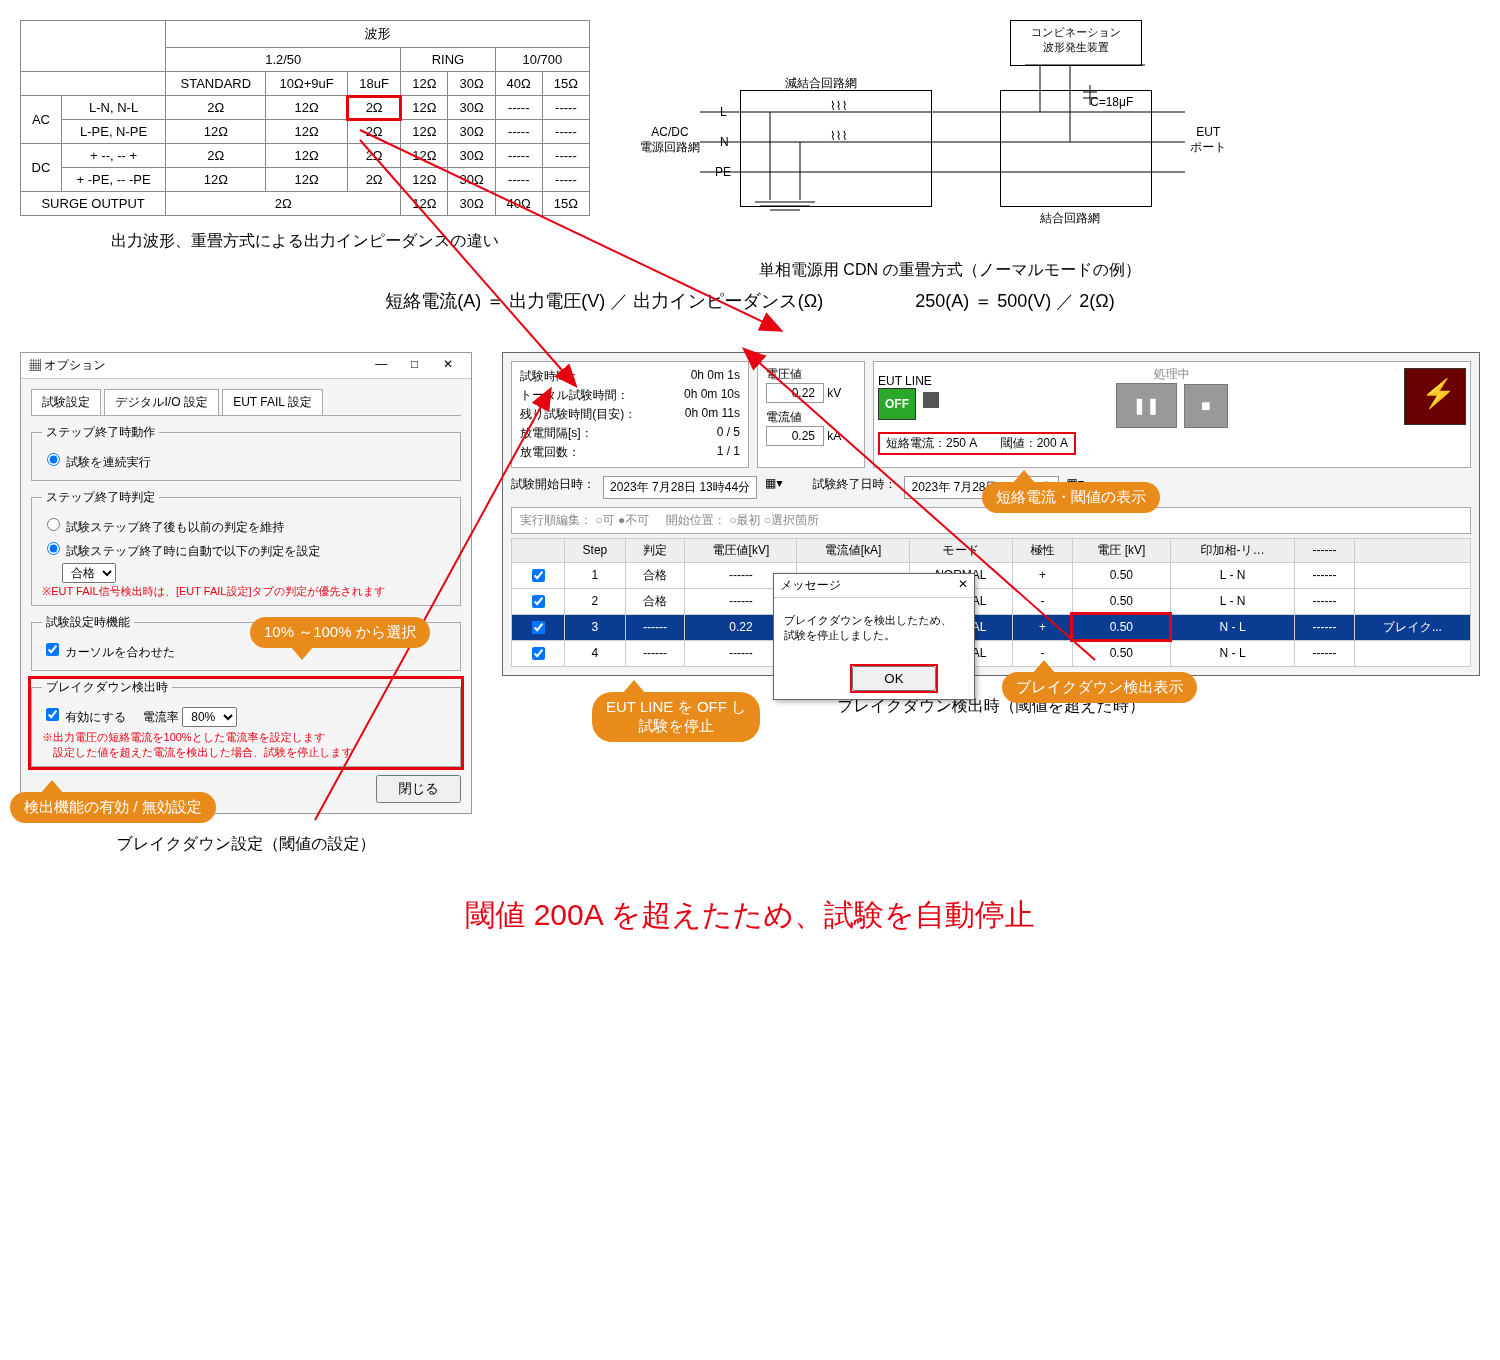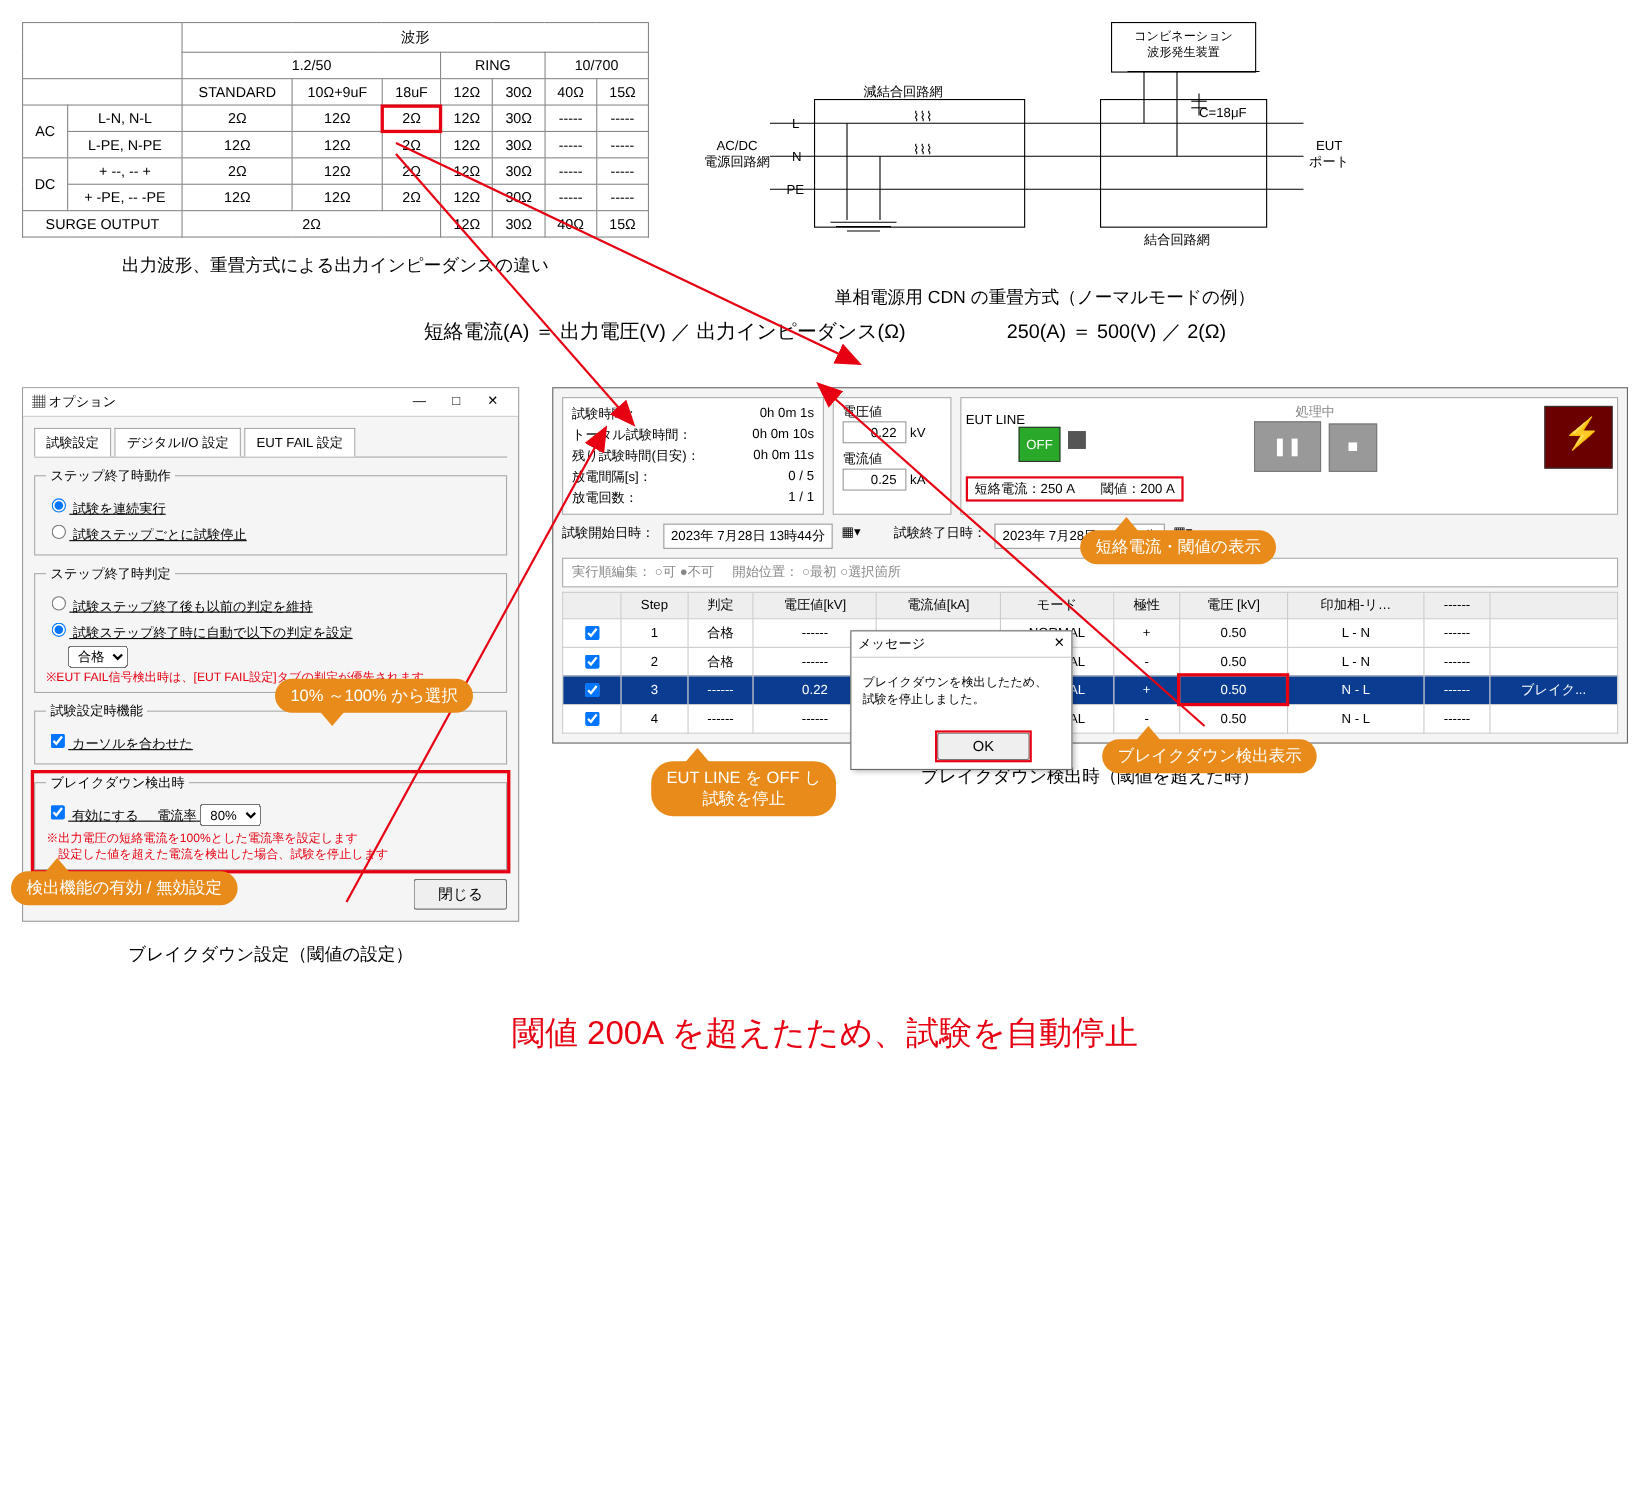--- a/index.html
+++ b/index.html
@@ -111,21 +111,20 @@
     margin: 8px 0;
     padding: 6px 10px;
     font-size: 12px;
   }
   fieldset legend {
     font-size: 12px;
     padding: 0 4px;
   }
   .radio-row, .check-row {
     margin: 3px 0;
-    text-decoration: underline;
   }
   .red-text {
     color: #e60012;
     font-size: 11px;
   }
   .breakdown-fs {
     outline: 3px solid #e60012;
   }
   select {
     font-size: 12px;
@@ -173,25 +172,24 @@
   .eut-block {
     border: 1px solid #aaa;
     padding: 4px;
     background: #fff;
     flex: 1;
     position: relative;
   }
   .off-btn {
     background: #29a829;
     color: #fff;
-    font-weight: normal;
+    font-weight: bold;
     padding: 8px 6px;
     display: inline-block;
     border: 1px solid #333;
-    margin-left: 48px;
   }
   .grey-btn {
     background: #999;
     color: #fff;
     padding: 12px 16px;
     display: inline-block;
     margin: 0 2px;
     border: 1px solid #777;
     font-size: 16px;
   }
@@ -481,21 +479,20 @@
       </div>
       <div class="dialog-body">
         <div class="tabs">
           <span class="tab">試験設定</span>
           <span class="tab">デジタルI/O 設定</span>
           <span class="tab">EUT FAIL 設定</span>
         </div>
         <fieldset>
           <legend>ステップ終了時動作</legend>
           <div class="radio-row"><input type="radio" checked="" style=""> <span>試験を連続実行</span></div>
-          <div class="radio-row"><input type="radio" style=""> <span>試験ステップごとに試験停止</span></div>
         </fieldset>
         <fieldset>
           <legend>ステップ終了時判定</legend>
           <div class="radio-row"><input type="radio" style=""> <span>試験ステップ終了後も以前の判定を維持</span></div>
           <div class="radio-row"><input type="radio" checked="" style=""> <span>試験ステップ終了時に自動で以下の判定を設定</span></div>
           <div style="margin-left:20px"><select><option>合格</option></select></div>
           <div class="red-text">※EUT FAIL信号検出時は、[EUT FAIL設定]タブの判定が優先されます</div>
         </fieldset>
         <fieldset>
           <legend>試験設定時機能</legend>

